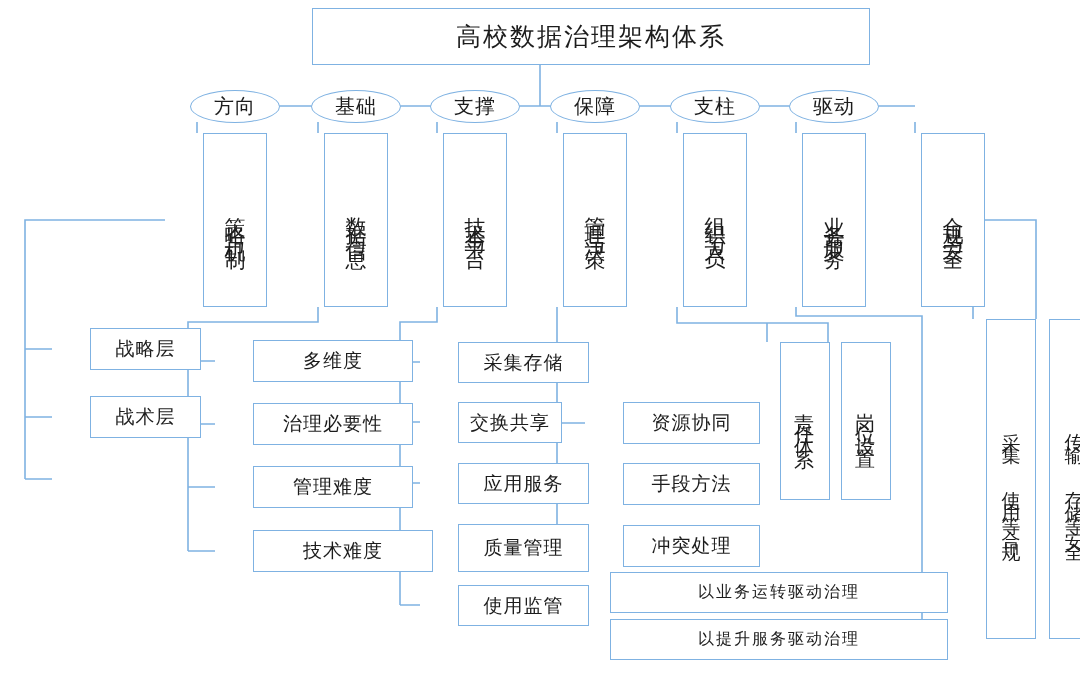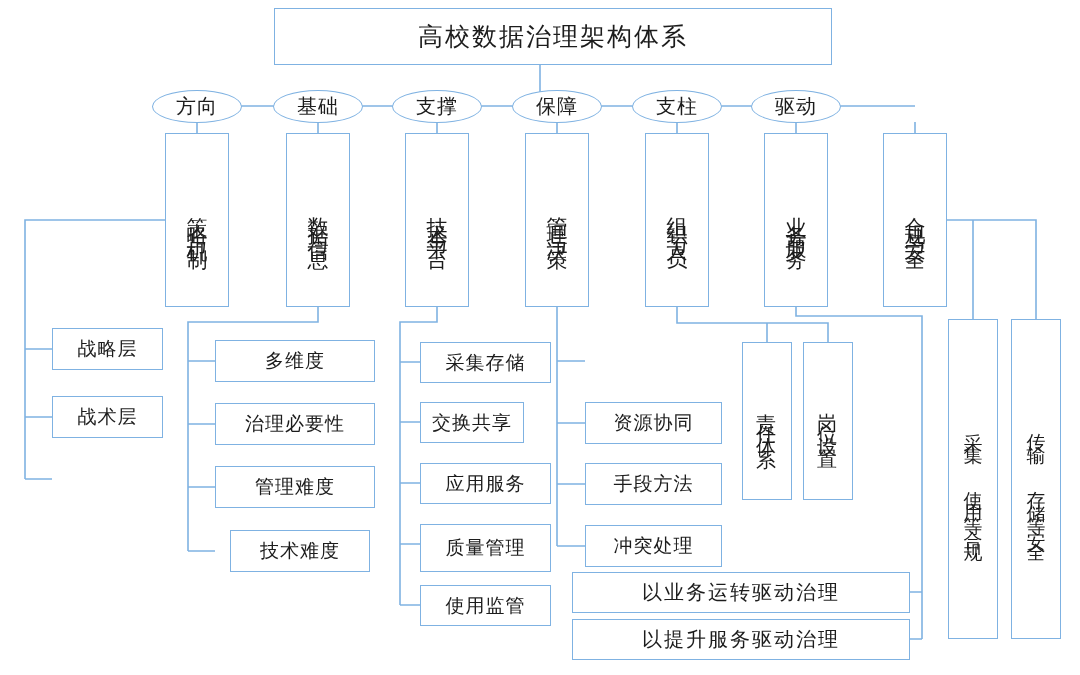--- a/index.html
+++ b/index.html
@@ -15,37 +15,38 @@
   #wires{position:absolute;left:0;top:0;width:1080px;height:675px;}
   #wires path{fill:none;stroke:var(--accent);stroke-width:1.6px;}
   .node{
     position:absolute;
     box-sizing:border-box;
     background:#ffffff;
     border:1.6px solid var(--accent);
     display:flex;align-items:center;justify-content:center;
     text-align:right;
     white-space:nowrap;
+    margin-left:38px;
   }
   .title{
     left:274px;top:8px;width:558px;height:57px;
     font-size:25px;letter-spacing:2px;
   }
   .ellipse{
     top:90px;width:90px;height:33px;
     border-radius:50%;
     font-size:20px;font-weight:500;letter-spacing:1px;
   }
   .pill{
     top:133px;width:64px;height:174px;
     writing-mode:vertical-rl;text-orientation:upright;
     font-size:21px;letter-spacing:8px;
   }
   .hbox{height:42px;font-size:19px;letter-spacing:1px;}
-  .wide{left:572px;width:338px;height:41px;font-size:20px;letter-spacing:2px;}
+  .wide{left:572px;width:338px;height:41px;font-size:16px;letter-spacing:2px;}
   .vorg{
     top:342px;width:50px;height:158px;
     writing-mode:vertical-rl;text-orientation:upright;
     font-size:20px;letter-spacing:12px;
   }
   .tall{
     top:319px;width:50px;height:320px;
     writing-mode:vertical-rl;text-orientation:upright;
     font-size:19px;letter-spacing:13px;
   }
@@ -84,21 +85,21 @@
   <div class="node pill" style="left:645px">组织与人员</div>
   <div class="node pill" style="left:764px">业务与服务</div>
   <div class="node pill" style="left:883px">合规与安全</div>
 
   <div class="node hbox" style="left:52px;top:328px;width:111px">战略层</div>
   <div class="node hbox" style="left:52px;top:396px;width:111px">战术层</div>
 
   <div class="node hbox" style="left:215px;top:340px;width:160px">多维度</div>
   <div class="node hbox" style="left:215px;top:403px;width:160px">治理必要性</div>
   <div class="node hbox" style="left:215px;top:466px;width:160px">管理难度</div>
-  <div class="node hbox" style="left:230px;top:530px;width:140px">技术难度</div>
+  <div class="node hbox" style="left:215px;top:530px;width:180px">技术难度</div>
 
   <div class="node hbox" style="left:420px;top:342px;width:131px;height:41px">采集存储</div>
   <div class="node hbox" style="left:420px;top:402px;width:104px;height:41px">交换共享</div>
   <div class="node hbox" style="left:420px;top:463px;width:131px;height:41px">应用服务</div>
   <div class="node hbox" style="left:420px;top:524px;width:131px;height:48px">质量管理</div>
   <div class="node hbox" style="left:420px;top:585px;width:131px;height:41px">使用监管</div>
 
   <div class="node hbox" style="left:585px;top:402px;width:137px">资源协同</div>
   <div class="node hbox" style="left:585px;top:463px;width:137px">手段方法</div>
   <div class="node hbox" style="left:585px;top:525px;width:137px">冲突处理</div>

